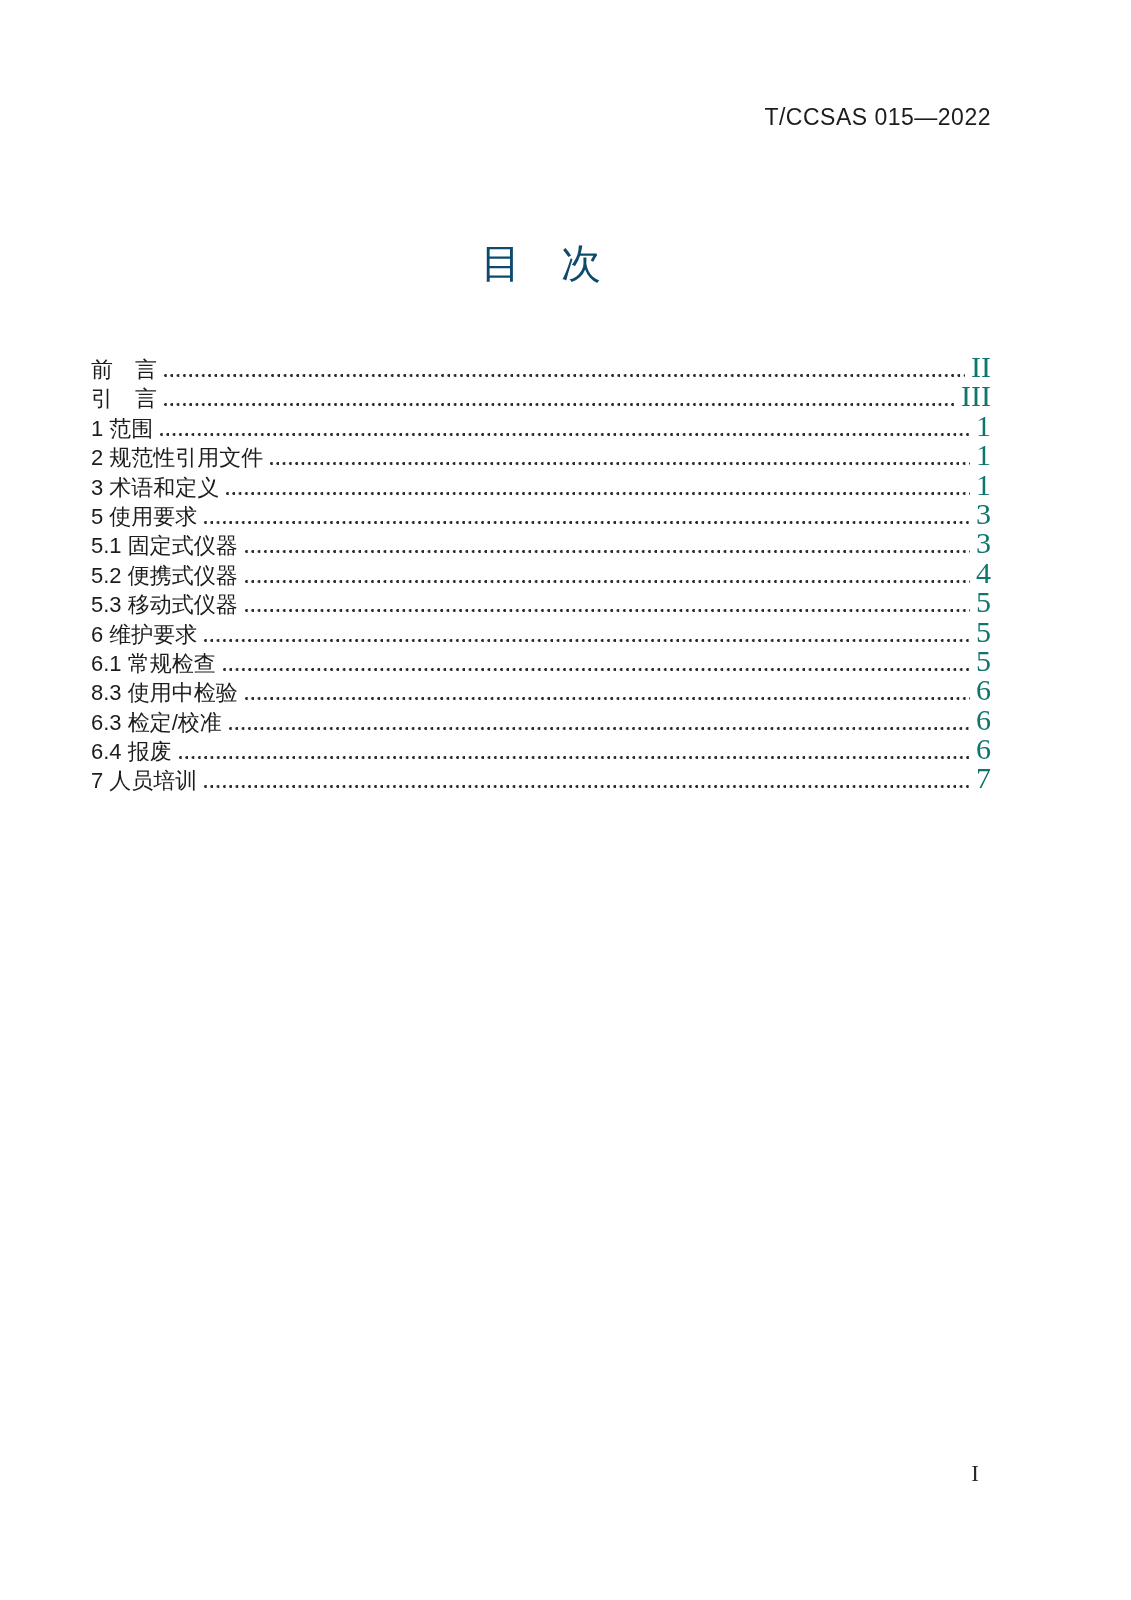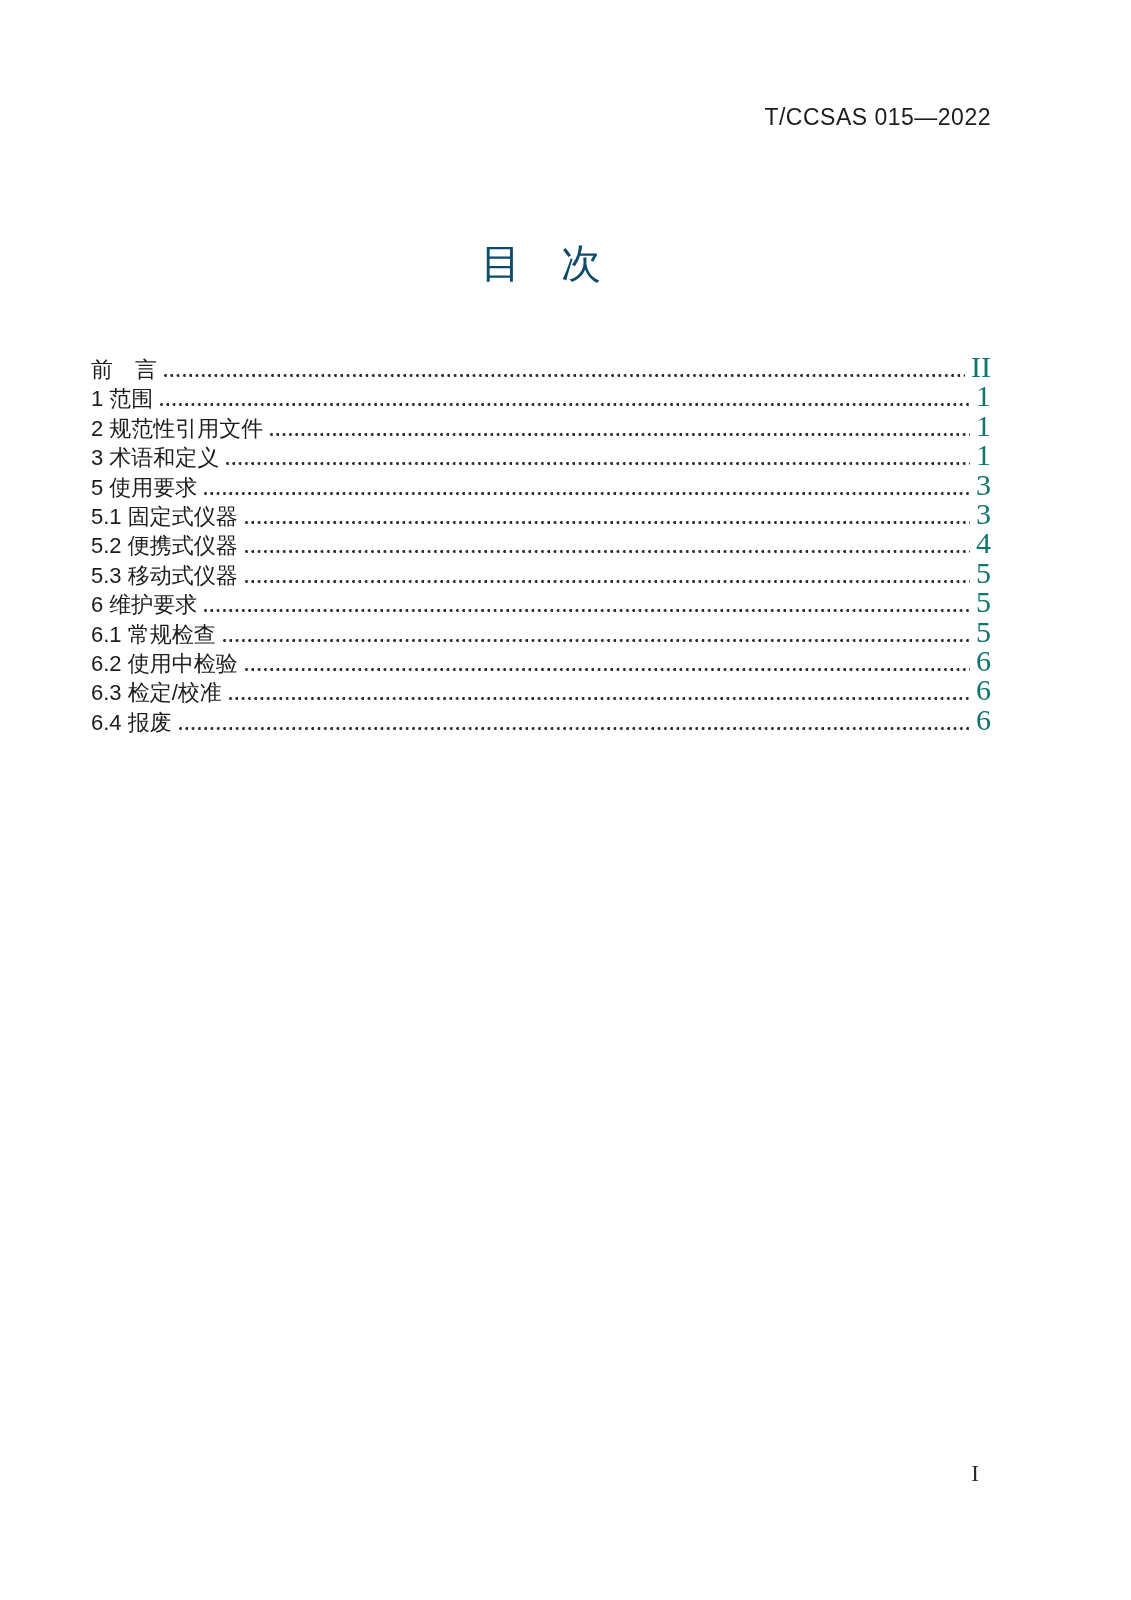--- a/index.html
+++ b/index.html
@@ -89,20 +89,25 @@
   <div class="doc-title">目　次</div>
 
   <div class="toc">
 
       <div class="toc-row">
         <span class="toc-label">前　言</span>
         <span class="toc-leader"></span>
         <span class="toc-page">II</span>
       </div>
 
+      <div class="toc-row">
+        <span class="toc-label">引　言</span>
+        <span class="toc-leader"></span>
+        <span class="toc-page">III</span>
+      </div>
 
       <div class="toc-row">
         <span class="toc-label">1 范围</span>
         <span class="toc-leader"></span>
         <span class="toc-page">1</span>
       </div>
 
       <div class="toc-row">
         <span class="toc-label">2 规范性引用文件</span>
         <span class="toc-leader"></span>
@@ -146,34 +151,39 @@
         <span class="toc-page">5</span>
       </div>
 
       <div class="toc-row">
         <span class="toc-label">6.1 常规检查</span>
         <span class="toc-leader"></span>
         <span class="toc-page">5</span>
       </div>
 
       <div class="toc-row">
-        <span class="toc-label">6.2 使用中检验</span>
+        <span class="toc-label">8.3 使用中检验</span>
         <span class="toc-leader"></span>
         <span class="toc-page">6</span>
       </div>
 
       <div class="toc-row">
         <span class="toc-label">6.3 检定/校准</span>
         <span class="toc-leader"></span>
         <span class="toc-page">6</span>
       </div>
 
       <div class="toc-row">
         <span class="toc-label">6.4 报废</span>
         <span class="toc-leader"></span>
         <span class="toc-page">6</span>
       </div>
 
+      <div class="toc-row">
+        <span class="toc-label">7 人员培训</span>
+        <span class="toc-leader"></span>
+        <span class="toc-page">7</span>
+      </div>
     </div>
 
   <div class="footer-page-num">I</div>
 
 </div>
 
 </body></html>

